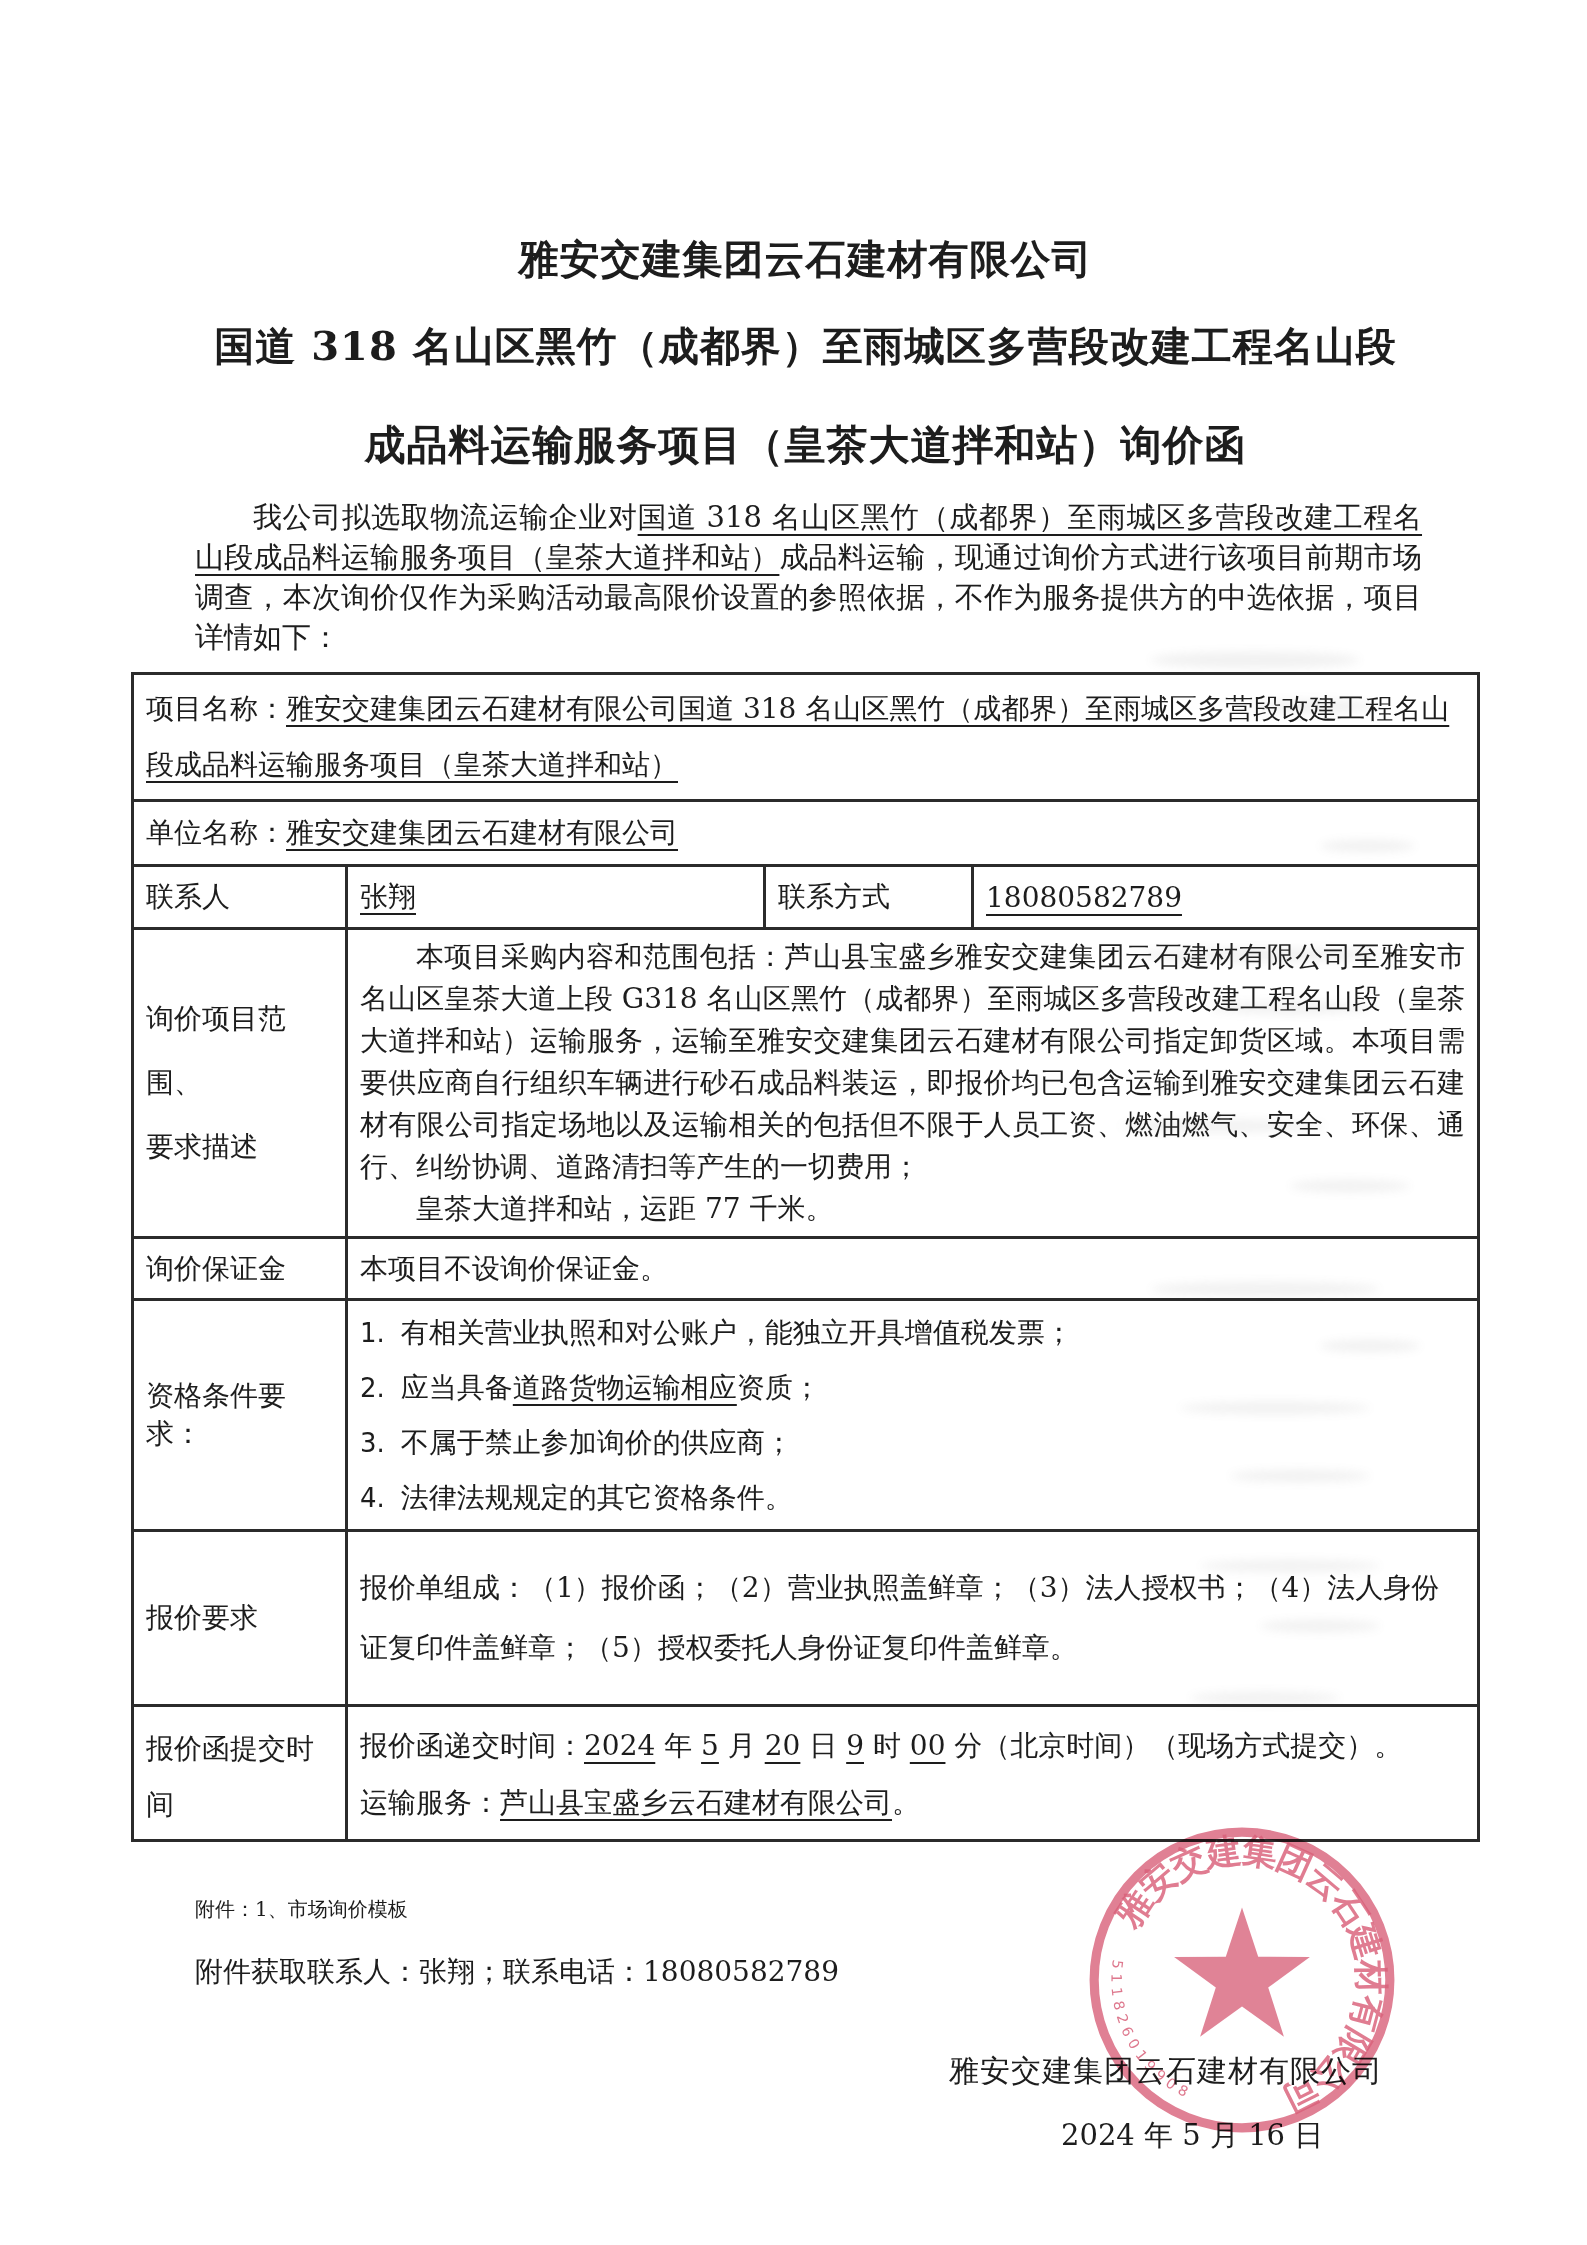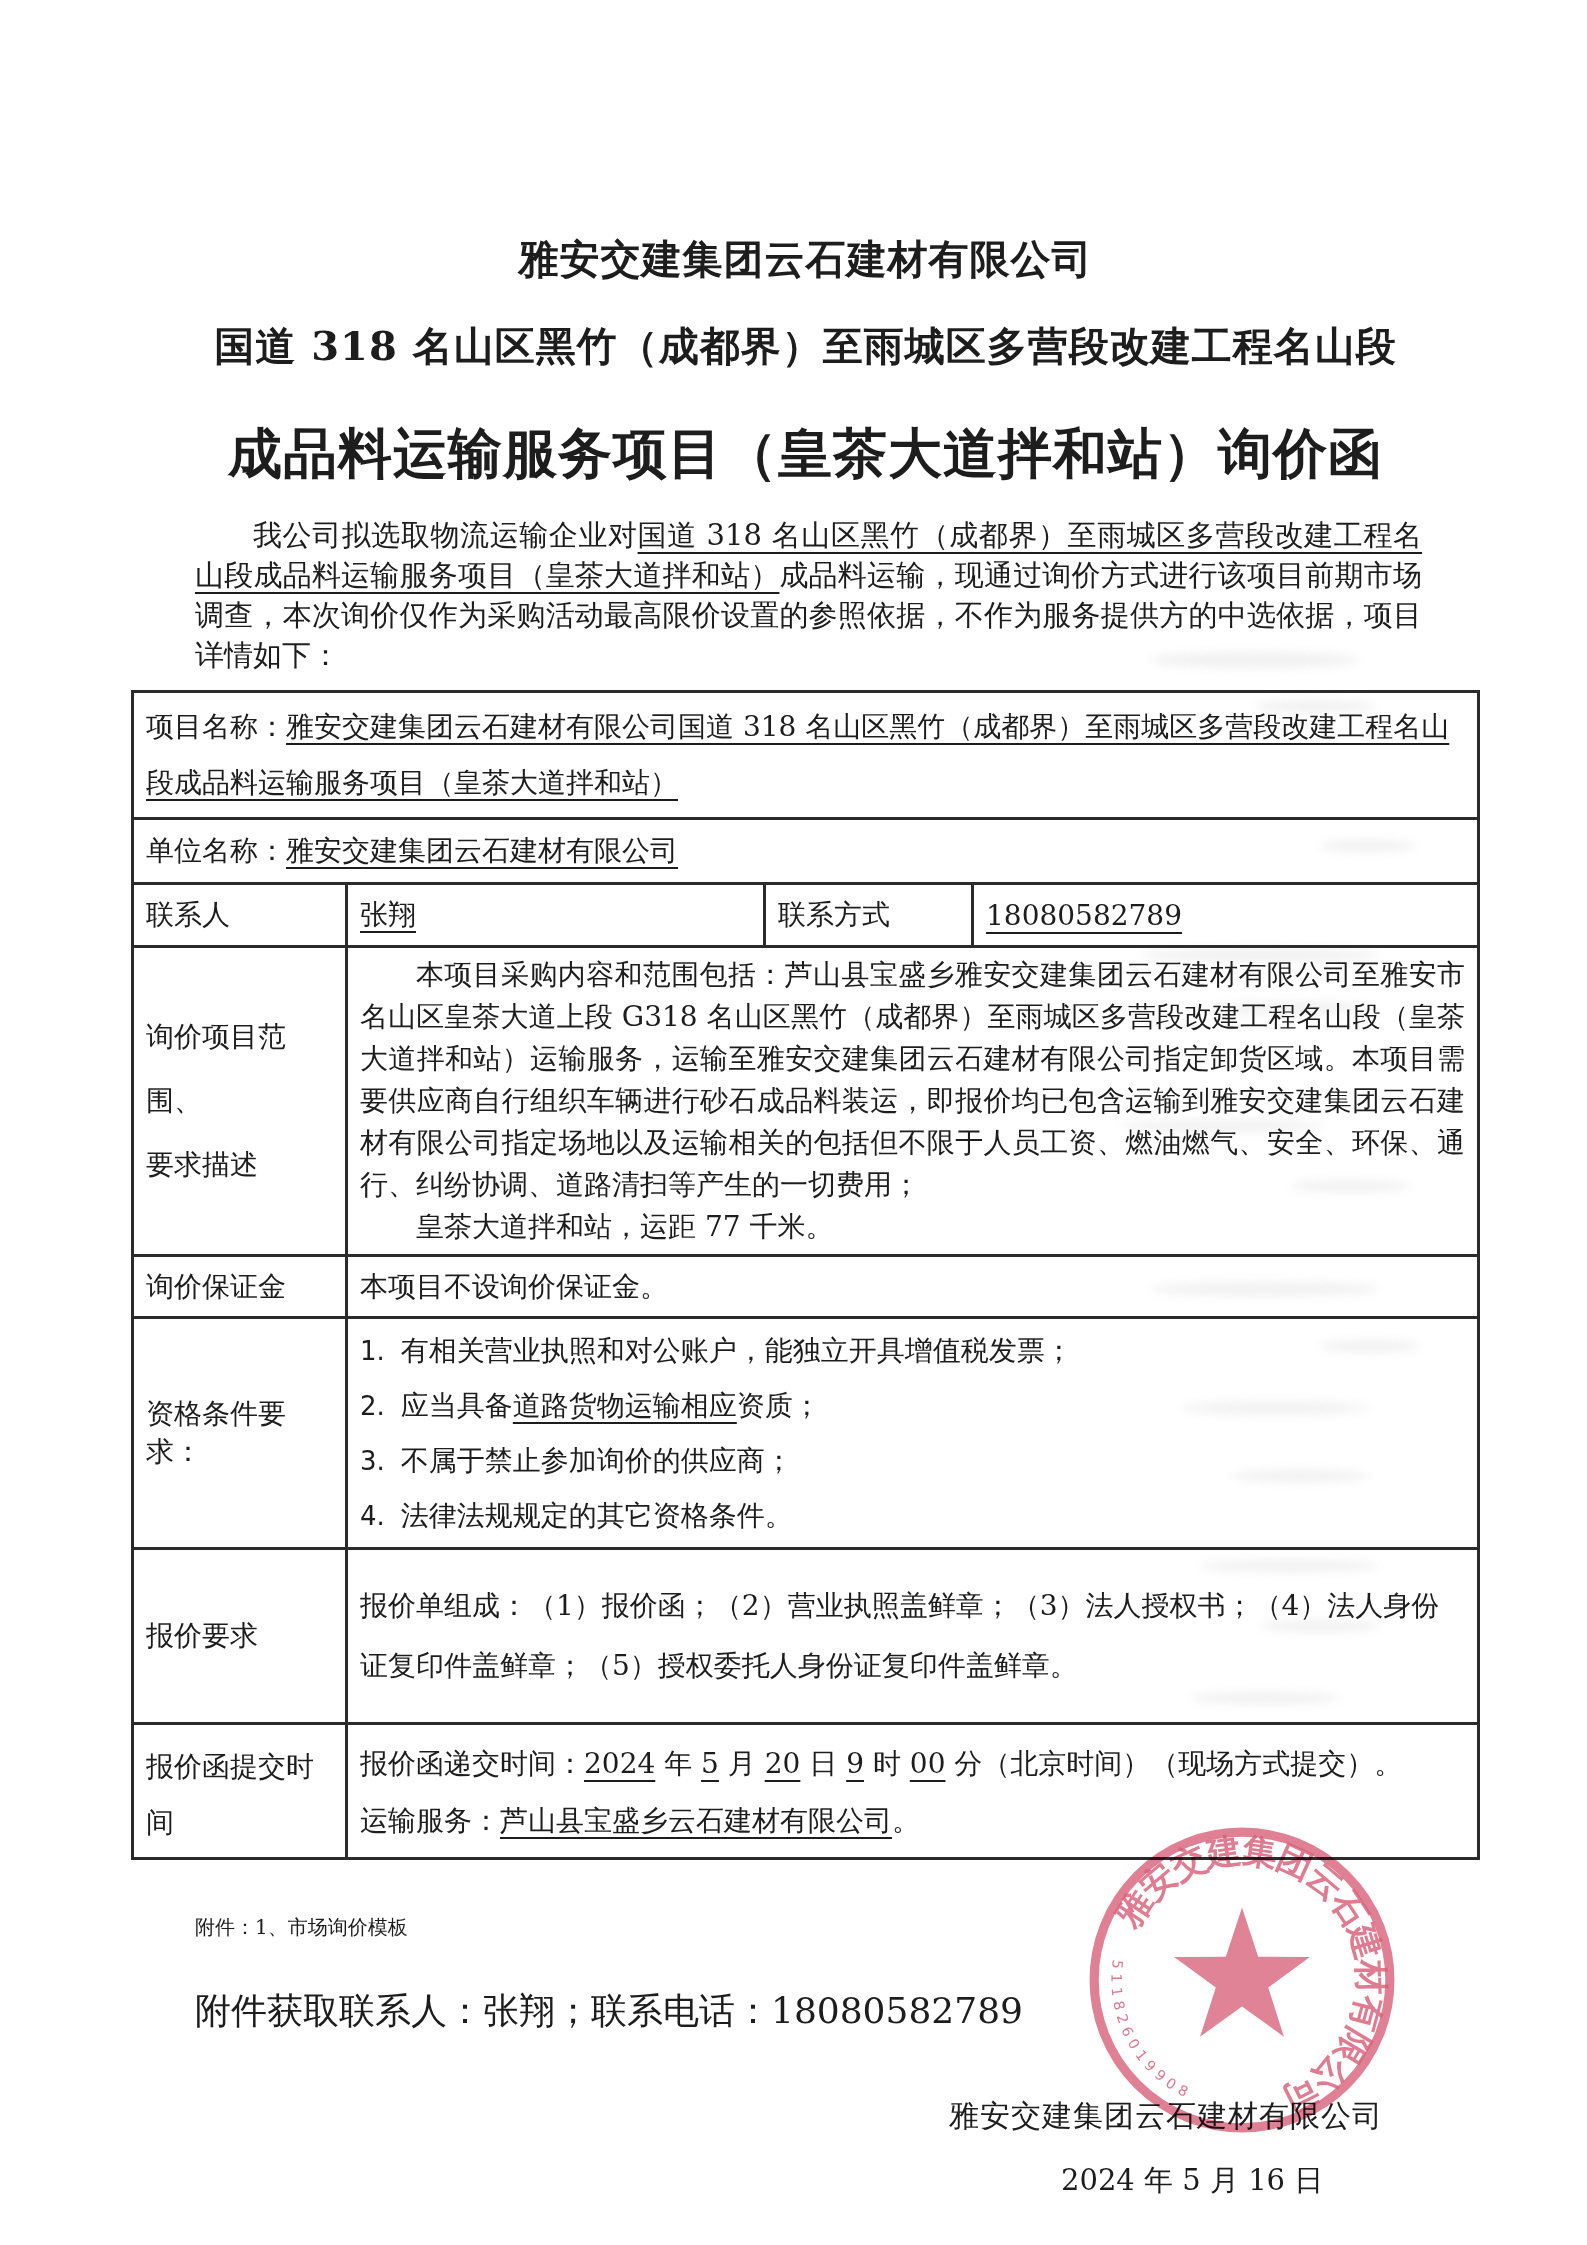--- a/index.html
+++ b/index.html
@@ -8,21 +8,21 @@
     background:#ffffff;
     font-family:"DejaVu Serif","Liberation Serif",serif;
     color:#1d1d1d;
     position:relative;
     overflow:hidden;
   }
   .content { position:absolute; left:131px; top:0; width:1349px; }
 
   .t1 { margin:0; padding-top:232px; text-align:center; font-size:40px; font-weight:bold; letter-spacing:1px; }
   .t2 { margin:32px 0 0; text-align:center; font-size:40px; font-weight:bold; letter-spacing:1px; }
-  .t3 { margin:44px 0 0; text-align:center; font-size:54px; font-weight:bold; letter-spacing:1px; }
+  .t3 { margin:44px 0 0; text-align:center; font-size:41px; font-weight:bold; letter-spacing:1px; }
 
   .intro {
     margin:24px 58px 0 64px;
     font-size:29px; line-height:40px;
     text-indent:2em; text-align:justify;
   }
 
   .u { text-decoration:underline; text-underline-offset:7px; text-decoration-thickness:2px; }
 
   table.doc {
@@ -53,21 +53,21 @@
 
   .qwrap { padding:2px 0; }
   .qitem { display:flex; gap:16px; line-height:30px; margin:0 0 25px; }
   .qitem:last-child { margin-bottom:0; }
   .qnum { font-family:"DejaVu Sans","Liberation Sans",sans-serif; font-size:26px; flex:0 0 auto; }
 
   tr.r8 td.val { vertical-align:top; padding-top:10px; }
   .subline { line-height:57px; }
 
   .attach1 { margin:54px 0 0 64px; font-size:20px; }
-  .attach2 { margin:46px 0 0 64px; font-size:36px; }
+  .attach2 { margin:30px 0 0 64px; font-size:28px; }
   .sig-company { margin:60px 0 0 818px; font-size:30px; letter-spacing:1px; }
   .sig-date { margin:24px 0 0 930px; font-size:29px; }
 
   .seal {
     position:absolute; left:1086px; top:1824px;
     width:312px; height:312px;
     mix-blend-mode:multiply;
     opacity:.93;
     pointer-events:none;
   }

